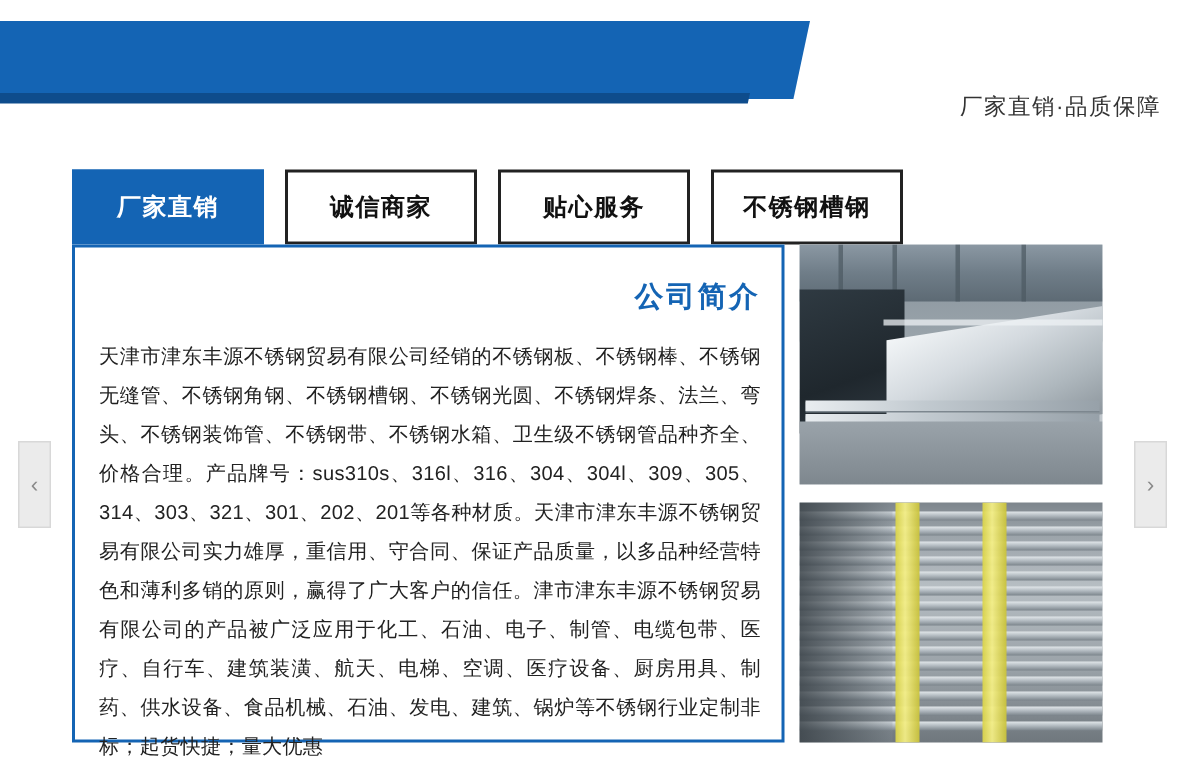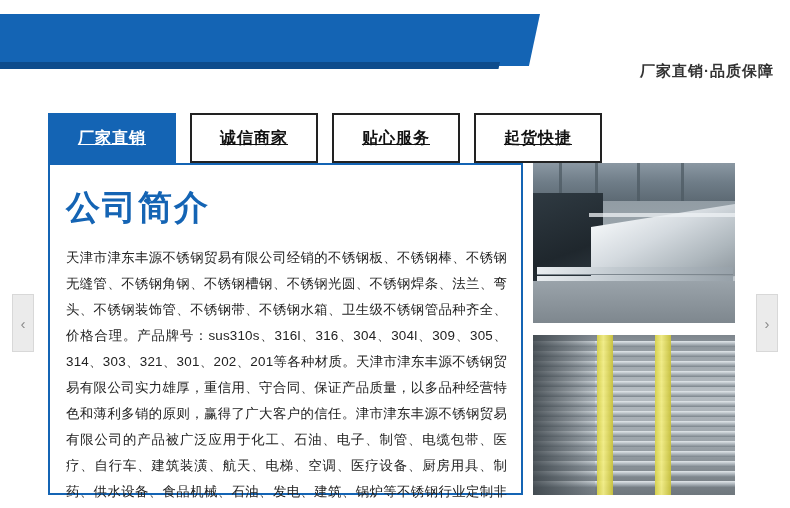--- a/index.html
+++ b/index.html
@@ -59,21 +59,21 @@
     letter-spacing: 1px;
     white-space: nowrap;
     z-index: 3;
   }
   .header-sub {
     position: absolute;
     right: 16px;
     top: 62px;
     color: #333333;
     font-size: 15px;
-    font-weight: bold;
+    font-weight: normal;
     letter-spacing: 1px;
     white-space: nowrap;
   }
 
   
   .tags {
     position: absolute;
     left: 48px;
     top: 113px;
     display: flex;
@@ -85,21 +85,20 @@
     border: 2px solid #222222;
     display: flex;
     align-items: center;
     justify-content: center;
     font-size: 16px;
     font-weight: bold;
     color: #111111;
     letter-spacing: 1px;
     background: #ffffff;
     box-sizing: border-box;
-    text-decoration: underline;
   }
   .tag.active {
     background: #1464b4;
     border-color: #1464b4;
     color: #ffffff;
   }
 
   
   .content {
     position: absolute;
@@ -112,23 +111,23 @@
   }
   .text-panel {
     width: 482px;
     height: 332px;
     border: 2px solid #1464b4;
     box-sizing: border-box;
     background: #ffffff;
     padding: 10px 14px 10px 16px;
   }
   .panel-title {
-    text-align: left;
+    text-align: right;
     color: #1464b4;
-    font-size: 34px;
+    font-size: 19px;
     font-weight: bold;
     letter-spacing: 2px;
     margin: 10px 0 14px 0;
   }
   .panel-body {
     color: #222222;
     font-size: 13.4px;
     line-height: 26px;
     text-align: justify;
     letter-spacing: 0.2px;
@@ -225,21 +224,21 @@
   <div class="header">
     <div class="header-band"></div>
     <div class="header-band-shadow"></div>
     <div class="header-sub">厂家直销·品质保障</div>
   </div>
 
   <div class="tags">
     <div class="tag active">厂家直销</div>
     <div class="tag">诚信商家</div>
     <div class="tag">贴心服务</div>
-    <div class="tag">起货快捷</div>
+    <div class="tag">不锈钢槽钢</div>
   </div>
 
   <div class="content">
 
     <div class="text-panel">
       <div class="panel-title">公司简介</div>
       <div class="panel-body">天津市津东丰源不锈钢贸易有限公司经销的不锈钢板、不锈钢棒、不锈钢无缝管、不锈钢角钢、不锈钢槽钢、不锈钢光圆、不锈钢焊条、法兰、弯头、不锈钢装饰管、不锈钢带、不锈钢水箱、卫生级不锈钢管品种齐全、价格合理。产品牌号：sus310s、316l、316、304、304l、309、305、314、303、321、301、202、201等各种材质。天津市津东丰源不锈钢贸易有限公司实力雄厚，重信用、守合同、保证产品质量，以多品种经营特色和薄利多销的原则，赢得了广大客户的信任。津市津东丰源不锈钢贸易有限公司的产品被广泛应用于化工、石油、电子、制管、电缆包带、医疗、自行车、建筑装潢、航天、电梯、空调、医疗设备、厨房用具、制药、供水设备、食品机械、石油、发电、建筑、锅炉等不锈钢行业定制非标；起货快捷；量大优惠</div>
     </div>
 
     <div class="image-col">

